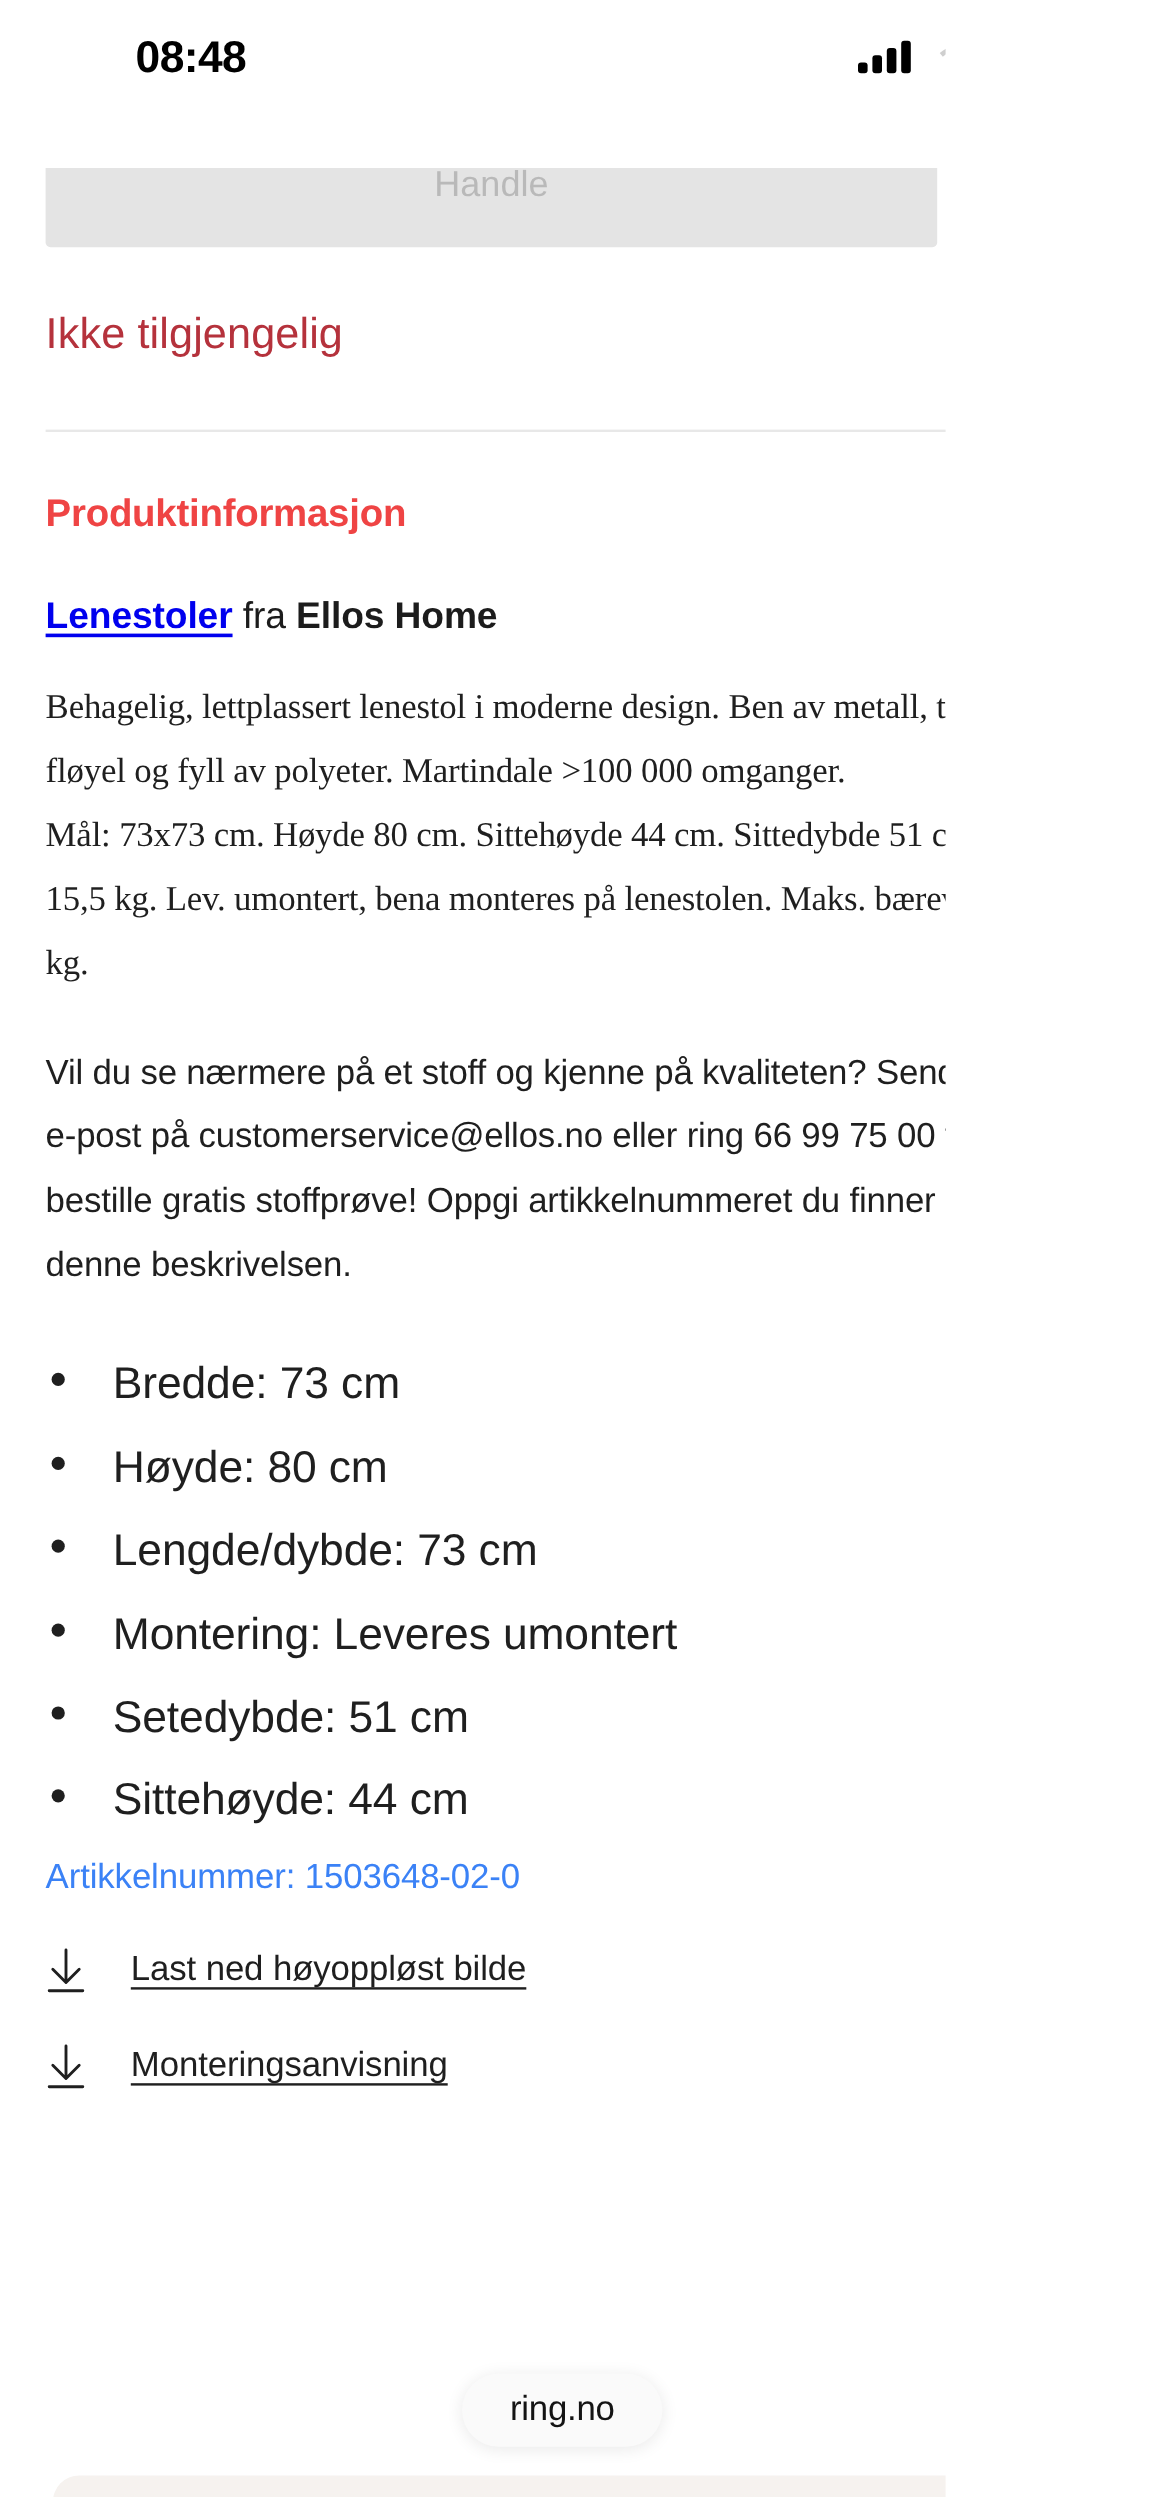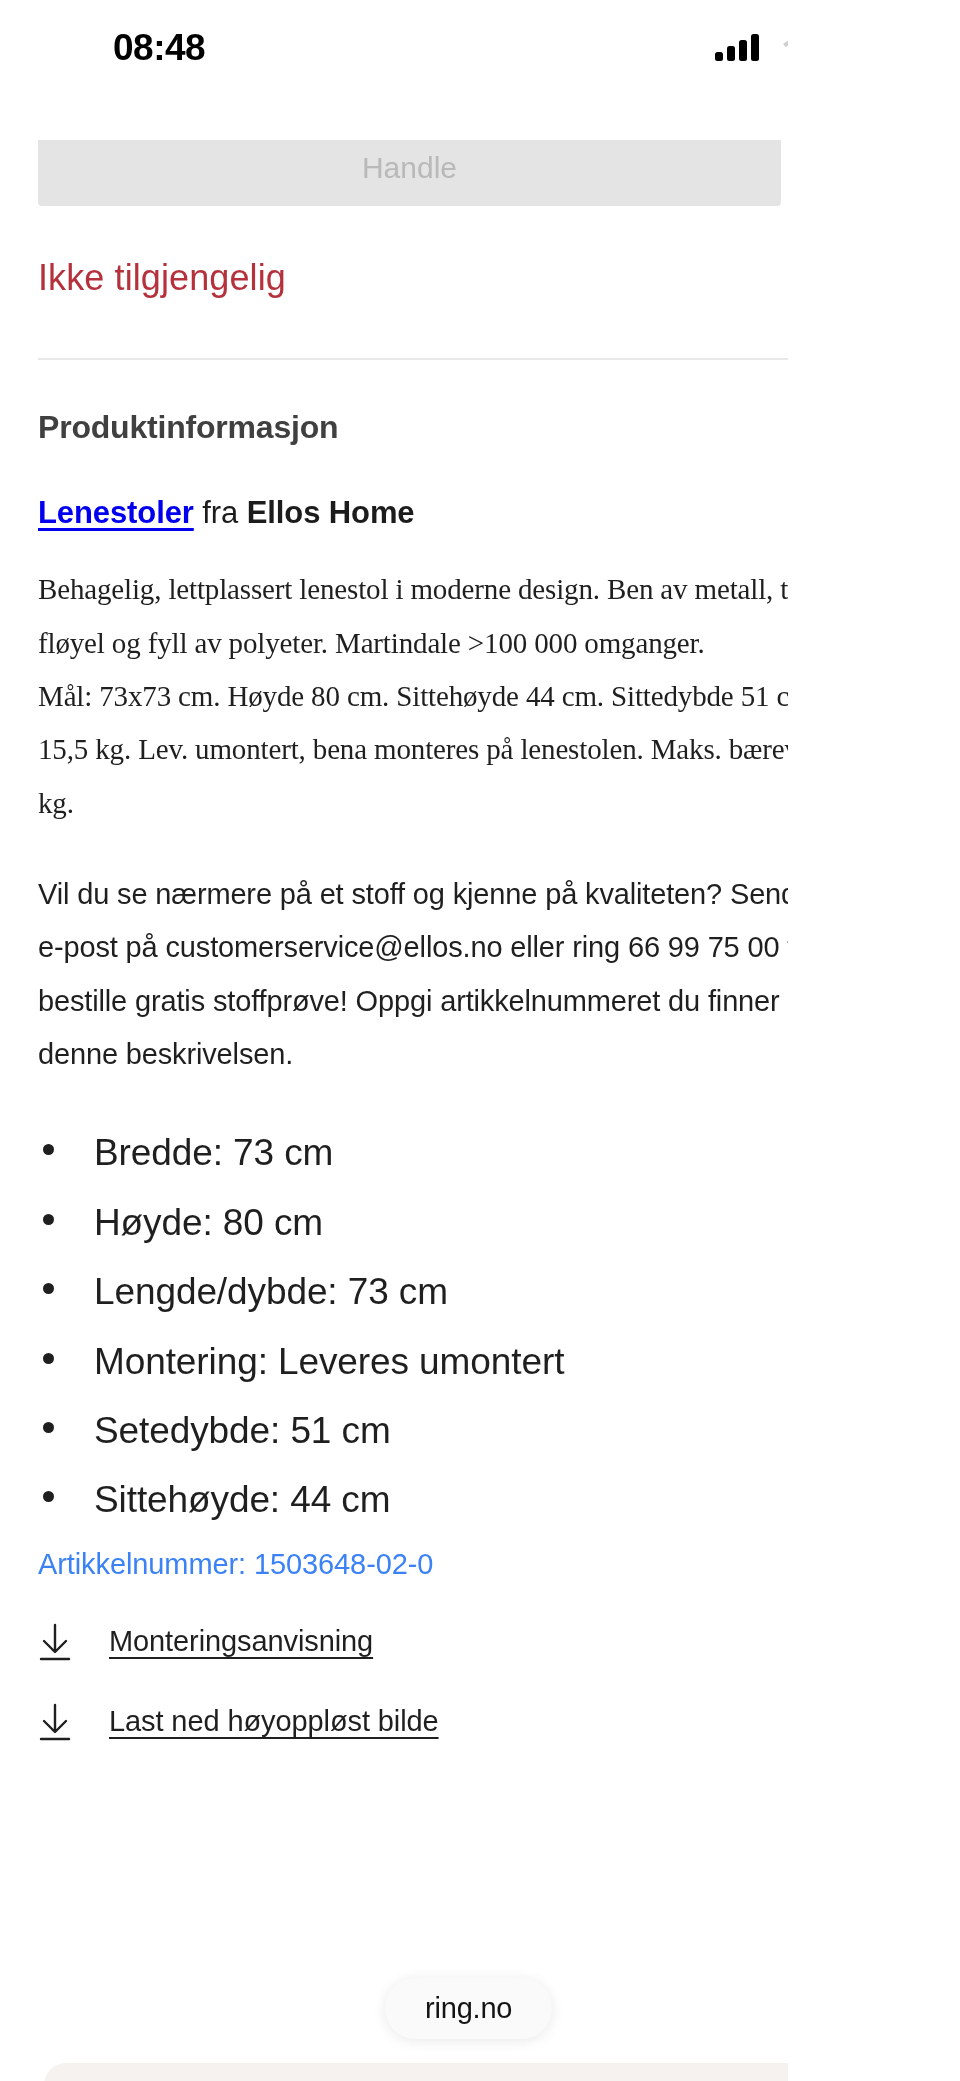--- a/index.html
+++ b/index.html
@@ -105,21 +105,21 @@
     flex: 1;
     background: #e4e4e4;
     border: none;
     border-radius: 0 0 4px 4px;
     color: #b9b9b9;
     font-size: 30px;
     font-family: "Liberation Sans", sans-serif;
     display: flex;
     align-items: flex-start;
     justify-content: center;
-    padding-top: 16px;
+    padding-top: 2px;
     line-height: 0.78;
     overflow: hidden;
   }
   .wishlist-button {
     width: 115px;
     background: #f4f4f4;
     border: none;
     border-radius: 0 0 4px 4px;
     display: flex;
     align-items: flex-start;
@@ -164,21 +164,21 @@
     display: flex;
     align-items: center;
     justify-content: space-between;
     background: transparent;
     border: none;
     cursor: pointer;
   }
   .accordion-title {
     font-size: 32px;
     font-weight: bold;
-    color: #404040;
+    color: #ef4444;
     letter-spacing: -0.2px;
   }
   .chevron-up {
     width: 34px;
     height: 20px;
     display: block;
     margin-right: 9px;
   }
 
   
@@ -391,29 +391,29 @@
 
     <div class="article-number">Artikkelnummer: 1503648-02-0</div>
 
     <div class="dl-links">
       <a class="dl-link" href="#">
         <span>
           <svg class="dl-icon" viewBox="0 0 34 38">
             <path d="M17 2v26M6 18l11 11 11-11M3 36h28" fill="none" stroke="#1f1f1f" stroke-width="2.4" stroke-linecap="round" stroke-linejoin="round"></path>
           </svg>
         </span>
-        <span class="dl-label">Monteringsanvisning</span>
+        <span class="dl-label">Last ned høyoppløst bilde</span>
       </a>
       <a class="dl-link" href="#">
         <span>
           <svg class="dl-icon" viewBox="0 0 34 38">
             <path d="M17 2v26M6 18l11 11 11-11M3 36h28" fill="none" stroke="#1f1f1f" stroke-width="2.4" stroke-linecap="round" stroke-linejoin="round"></path>
           </svg>
         </span>
-        <span class="dl-label">Last ned høyoppløst bilde</span>
+        <span class="dl-label">Monteringsanvisning</span>
       </a>
     </div>
 
   </div>
 
   <button class="chat-fab">
     <span>
       <svg class="chat-icon" viewBox="0 0 58 54">
         <path d="M15 10h34v22h-6v10l-9-10H15z" fill="none" stroke="#ffffff" stroke-width="3" stroke-linejoin="round"></path>
         <path d="M41 4H5v24h5v10l9-10h22z" fill="#333333" stroke="#ffffff" stroke-width="3" stroke-linejoin="round"></path>

